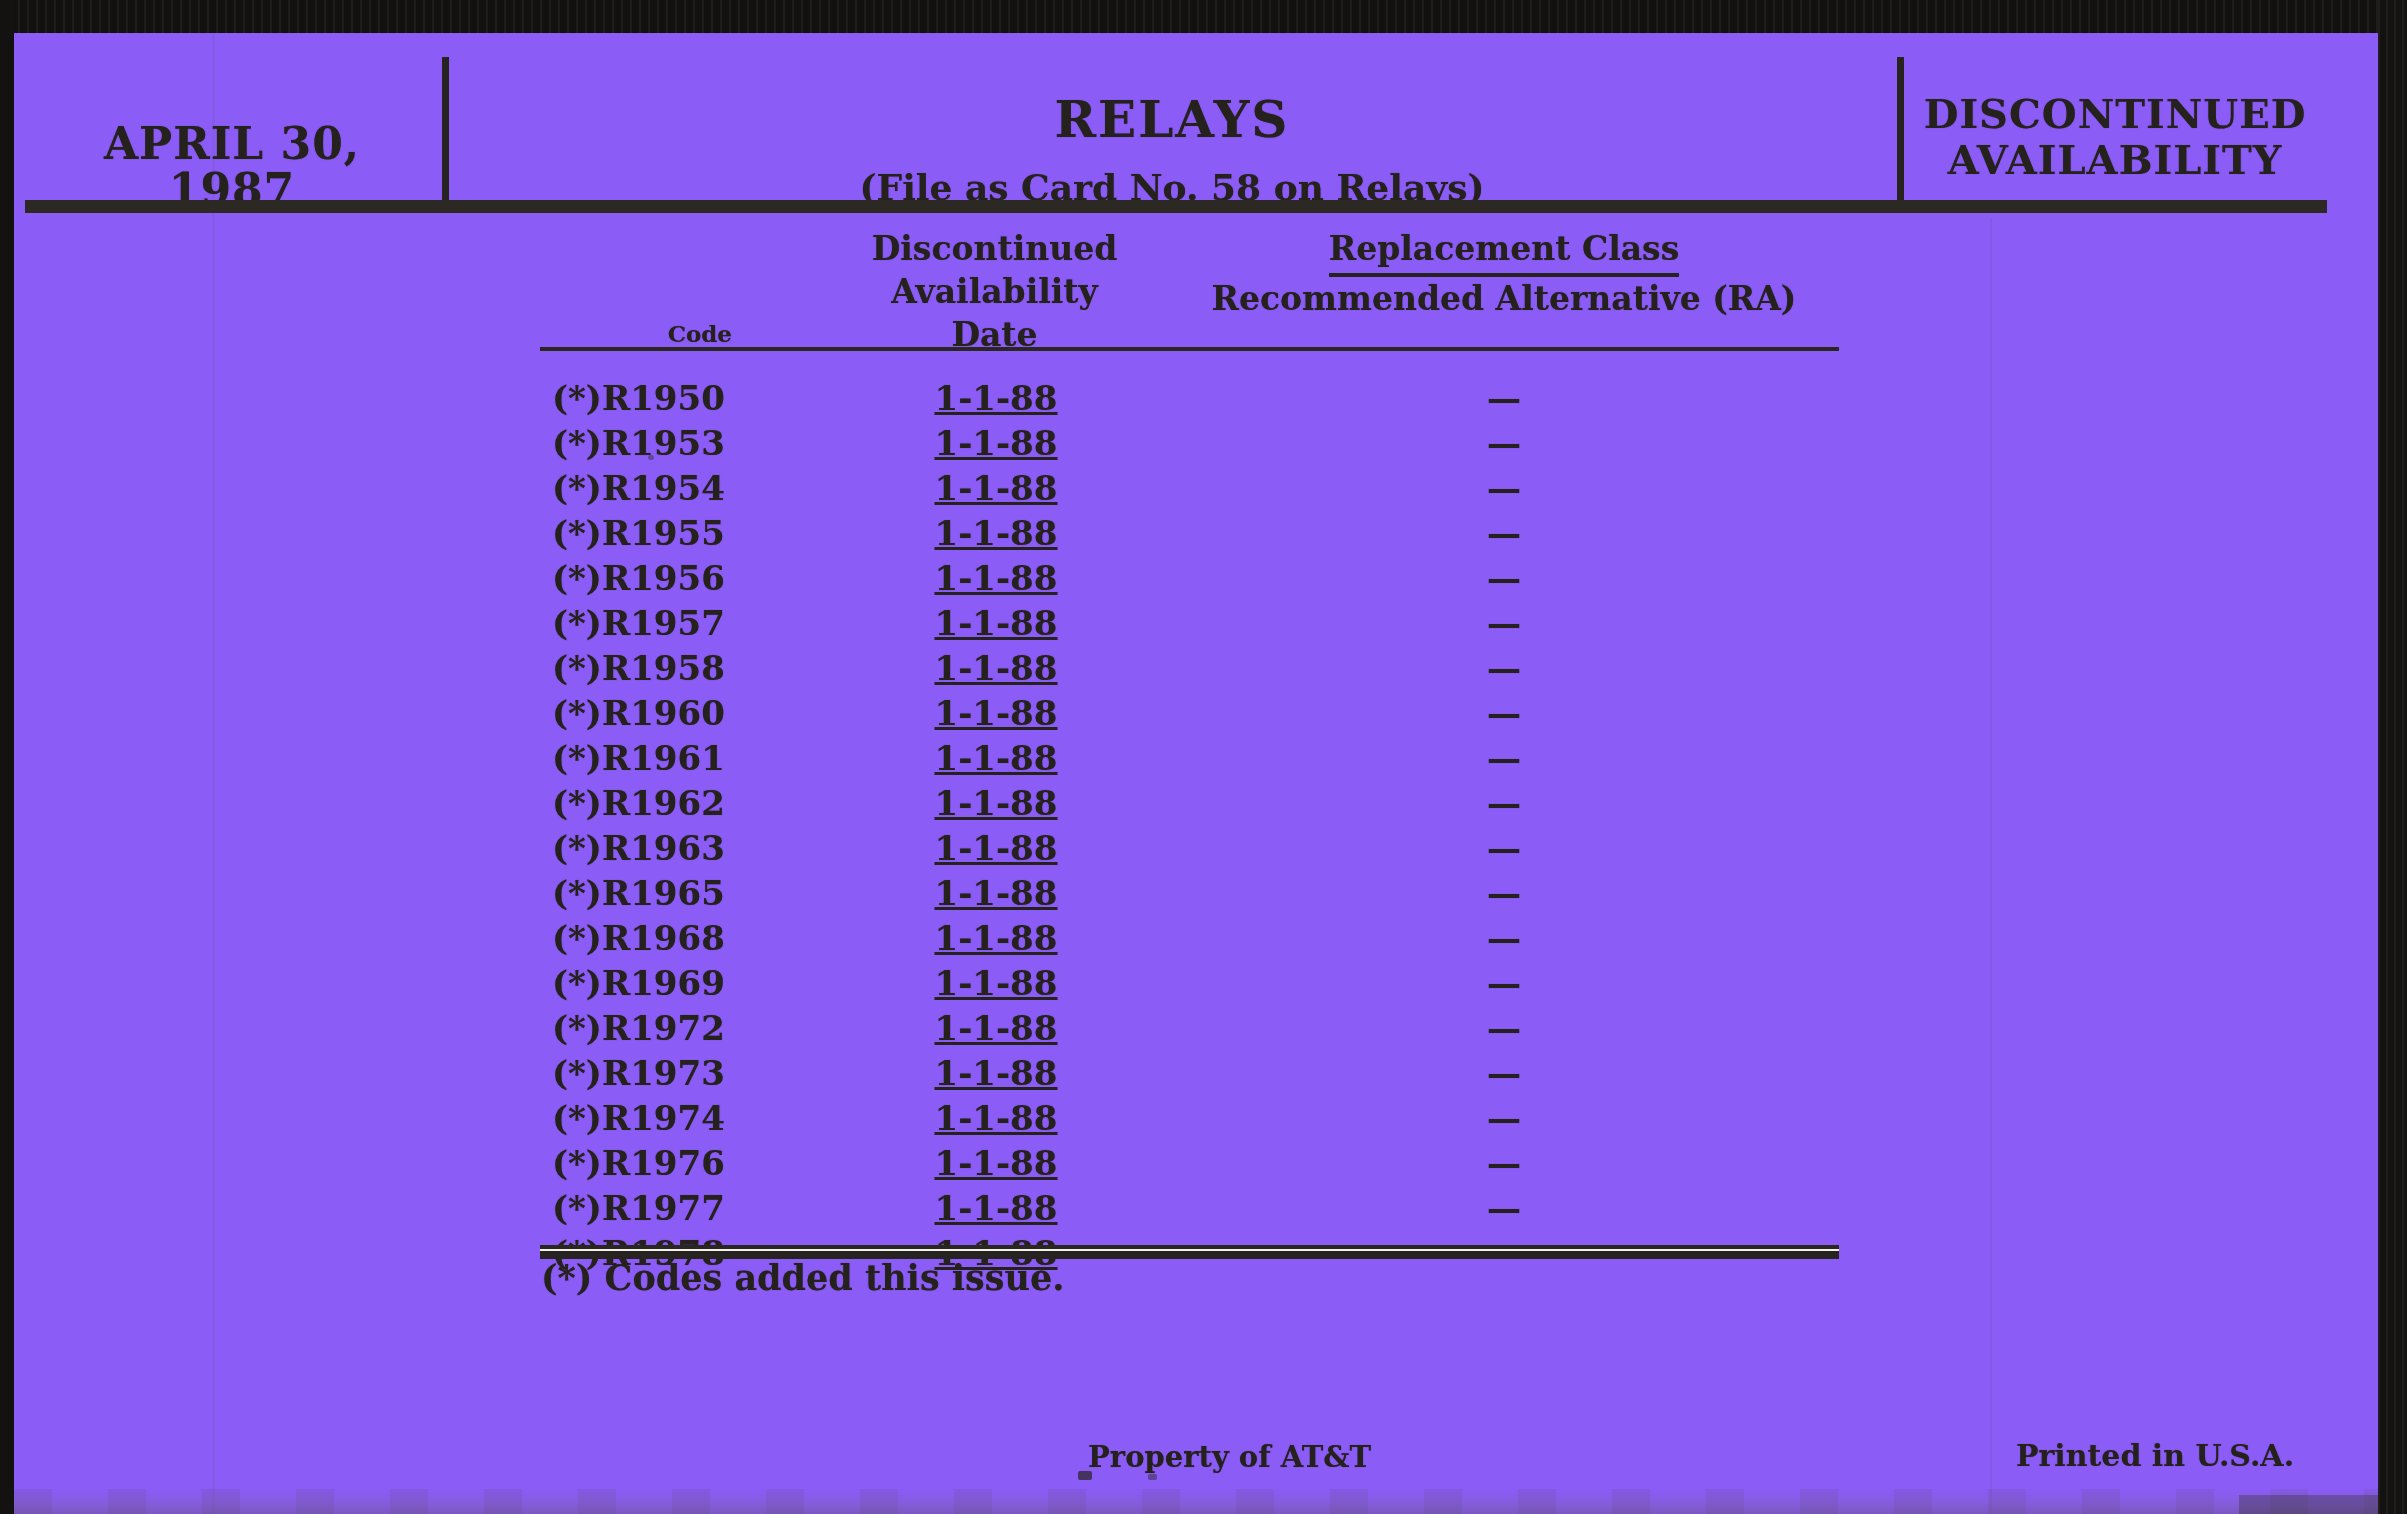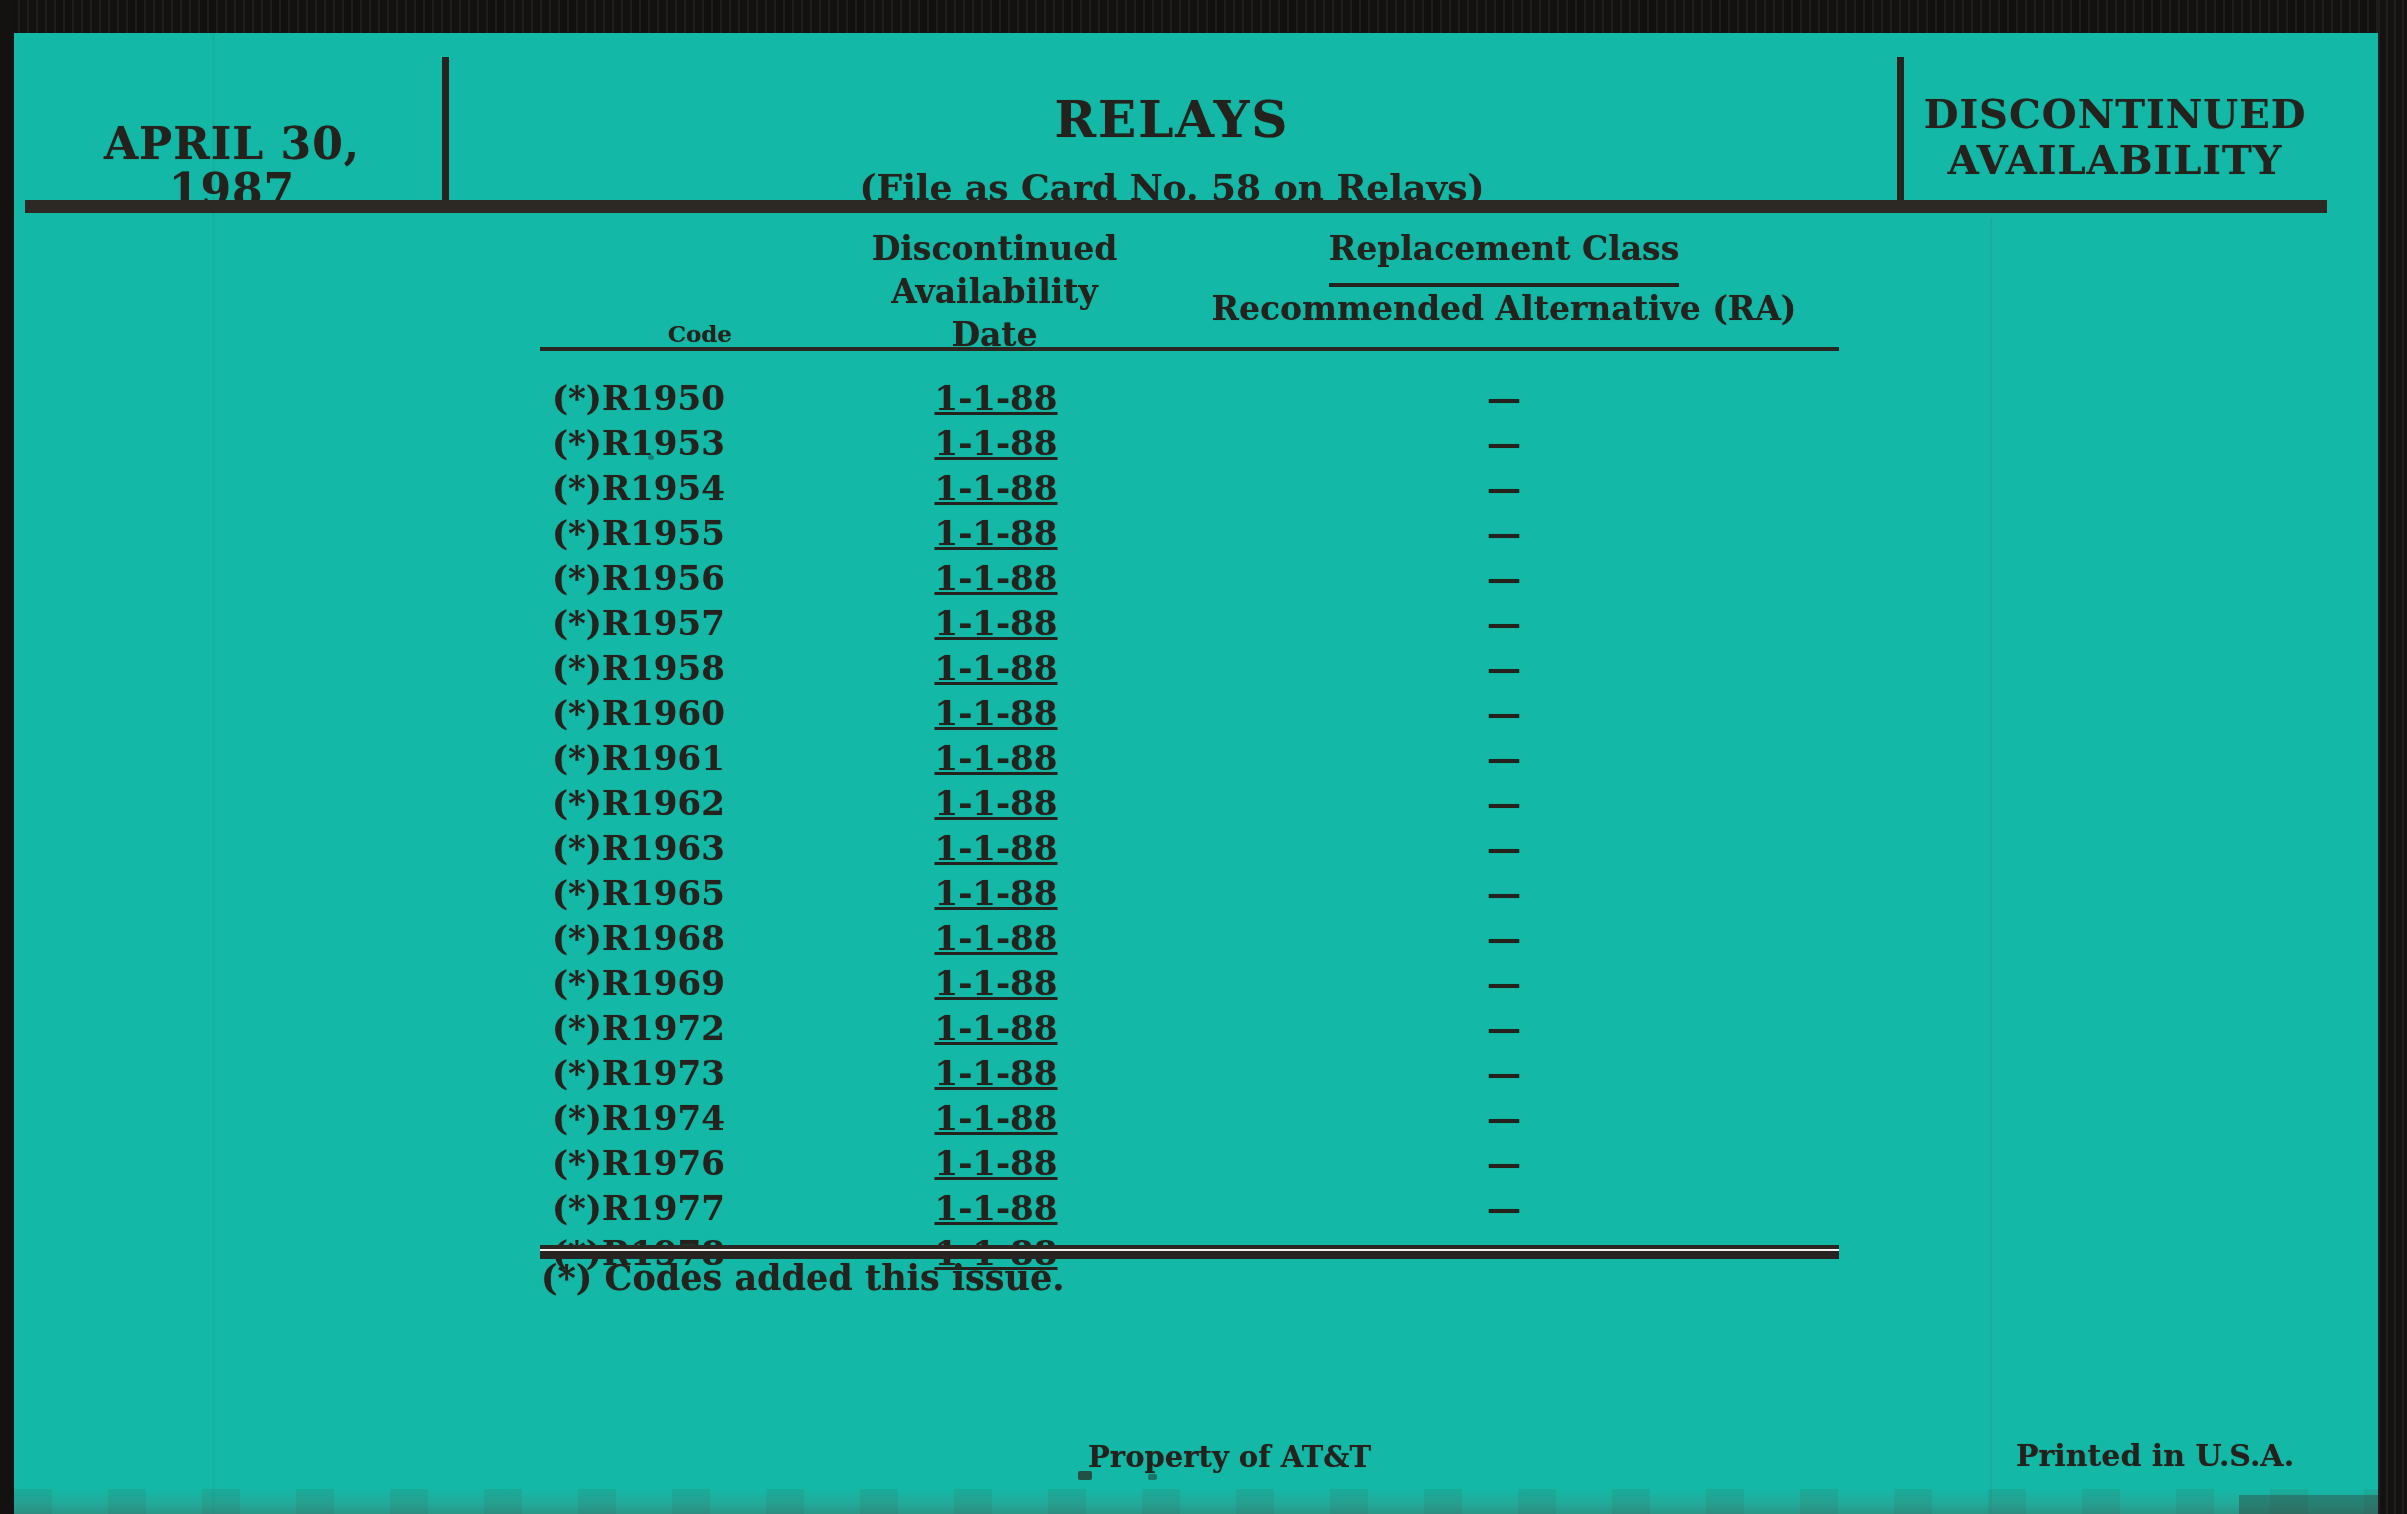--- a/index.html
+++ b/index.html
@@ -1,19 +1,19 @@
 <!DOCTYPE html>
 <html><head>
 <meta charset="utf-8">
 <style>
   html,body{margin:0;padding:0;background:#000;}
   .page{
     position:relative;
     width:2408px;height:1515px;
-    background:#14b8a6;
+    background:#8b5cf6;
     font-family:"DejaVu Serif","Liberation Serif",serif;
     font-weight:bold;
     color:#25211d;
     overflow:hidden;
     text-shadow:0 0 1px rgba(37,33,29,0.45);
   }
   .abs{position:absolute;}
   
   .edge-top{left:0;top:0;width:2408px;height:33px;background:#121110;
     background-image:repeating-linear-gradient(90deg,rgba(255,255,255,0.05) 0 2px,rgba(0,0,0,0) 2px 9px);}
@@ -30,21 +30,21 @@
   .vd2{left:1897px;}
   .issue-date{left:54px;top:121px;width:356px;text-align:center;font-size:44px;line-height:46px;letter-spacing:1px;}
   .card-title{left:448px;top:94px;width:1448px;text-align:center;font-size:50px;line-height:51px;letter-spacing:2px;}
   .card-subtitle{left:448px;top:143px;width:1448px;text-align:center;font-size:36px;line-height:38px;margin-top:25px;}
   .avail-block{left:1897px;top:91px;width:436px;text-align:center;font-size:40px;line-height:46px;letter-spacing:1px;}
   
   .colhead{top:227px;text-align:center;font-size:33px;line-height:43px;}
   .colhead-code{left:534px;top:312px;width:198px;text-align:right;font-size:23px;line-height:43px;}
   .colhead-date{left:747px;width:495px;}
   .colhead-repl{left:1207px;width:594px;}
-  .underlined{display:inline-block;border-bottom:4px solid #262320;padding-bottom:13px;}
+  .underlined{display:inline-block;border-bottom:4px solid #262320;padding-bottom:3px;}
   .thead-rule{left:540px;top:347px;width:1299px;height:4px;background:#2a2723;}
   
   .tbody{left:540px;top:351px;width:1299px;margin-top:24px;}
   .trow{position:relative;height:45px;}
   .trow .code{position:absolute;left:12px;top:50%;transform:translateY(-50%);font-size:34px;white-space:nowrap;}
   .trow .date{position:absolute;left:347px;width:218px;top:50%;transform:translateY(-50%);text-align:center;font-size:34px;text-decoration:underline;}
   .trow .repl{position:absolute;left:865px;width:198px;top:50%;transform:translateY(-50%);text-align:center;font-size:34px;}
   .tbottom-rule{left:540px;top:1245px;width:1299px;height:14px;
     background:linear-gradient(#2a2723 0 4px,#f4f2ec 4px 6px,#262320 6px 14px);}
   .footnote{left:541px;top:1261px;font-size:35px;line-height:34px;white-space:nowrap;}

